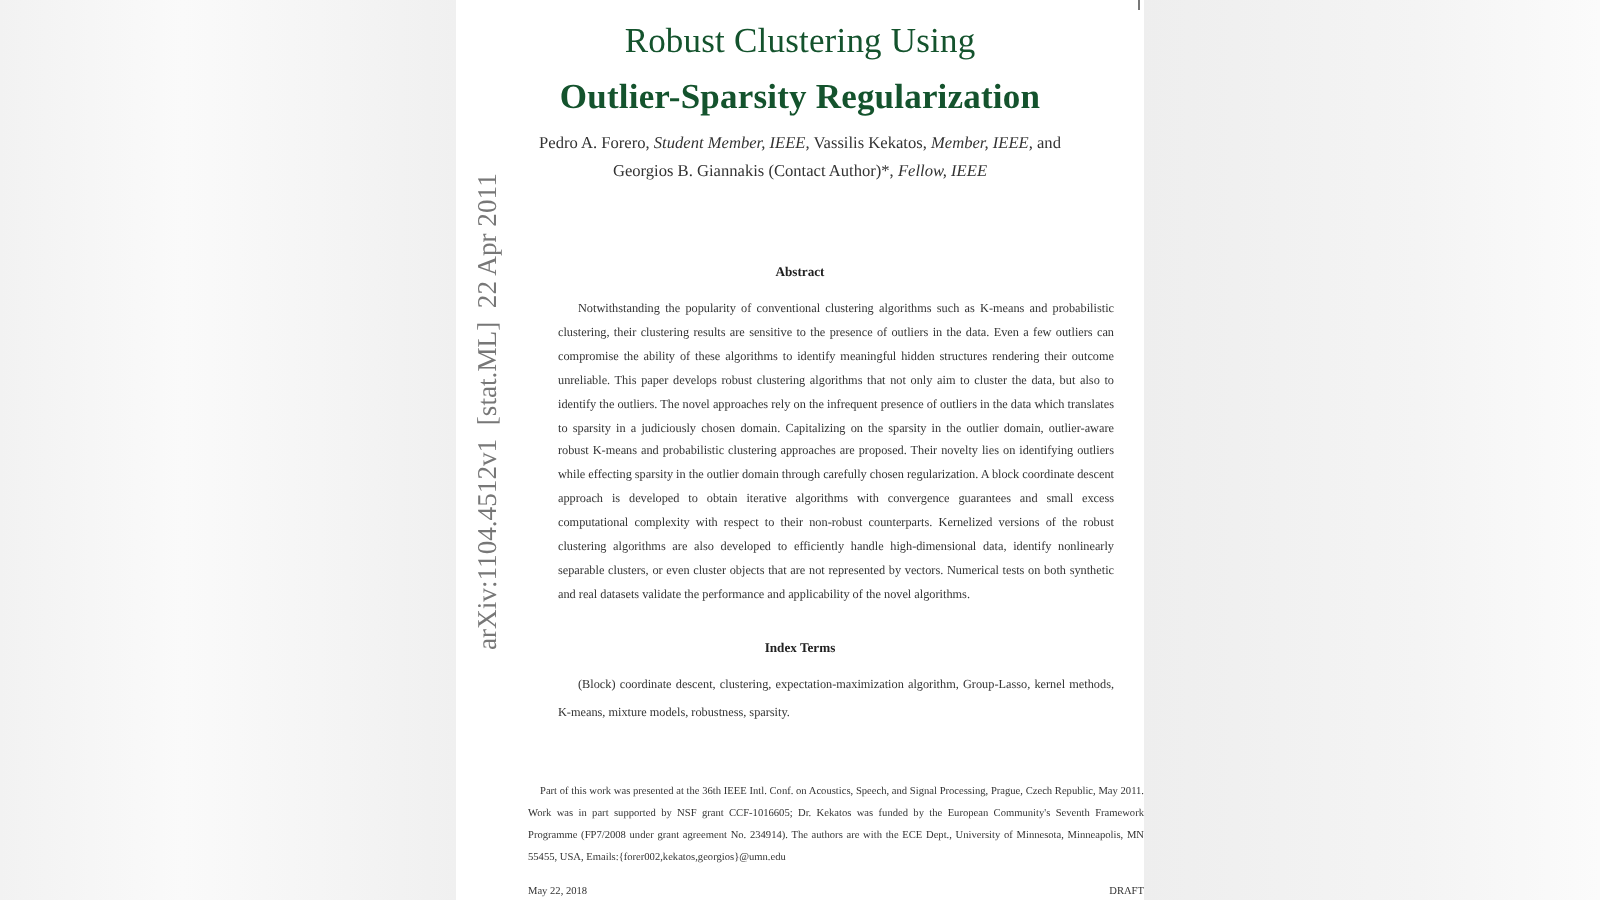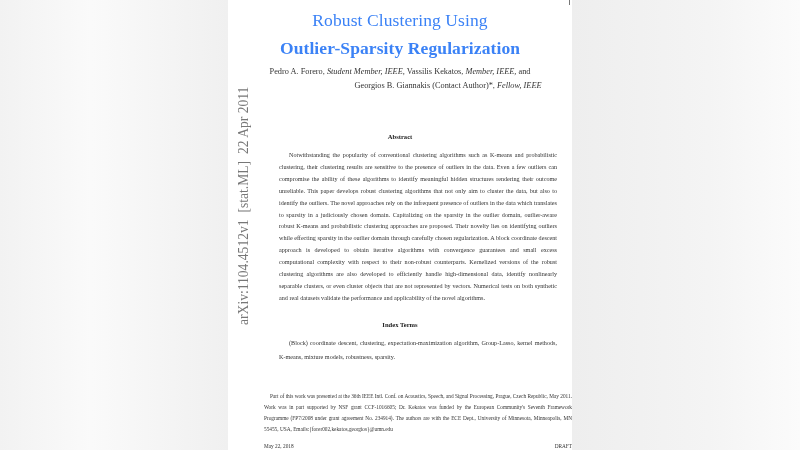--- a/index.html
+++ b/index.html
@@ -19,30 +19,30 @@
   }
   .page {
     position: absolute; left: 228px; top: 0; width: 344px; height: 450px;
     background: #ffffff;
   }
   .corner-mark {
     position: absolute; left: 569px; top: 0; width: 1px; height: 5px; background: #777;
   }
   .title {
     position: absolute; left: 228px; width: 344px; text-align: center;
-    font-size: 17.5px; color: #3b82f6; letter-spacing: 0.1px;
+    font-size: 17.5px; color: #14532d; letter-spacing: 0.1px;
   }
   .title.l1 { top: 10px; }
   .title.l2 { top: 38px; font-weight: bold; }
   .authors {
     position: absolute; left: 228px; width: 344px; text-align: center;
     font-size: 8.3px; color: #333;
   }
   .authors.l1 { top: 67px; }
-  .authors.l2 { top: 81px; padding-left: 48px; }
+  .authors.l2 { top: 81px; }
   .authors i { font-style: italic; }
   .section-head {
     position: absolute; left: 228px; width: 344px; text-align: center;
     font-size: 6.6px; font-weight: bold; color: #222;
   }
   .abstract-body {
     position: absolute; left: 279px; top: 150px; width: 278px;
     font-size: 6.15px; line-height: 11.9px; color: #333;
     text-align: justify; text-indent: 10px;
   }

